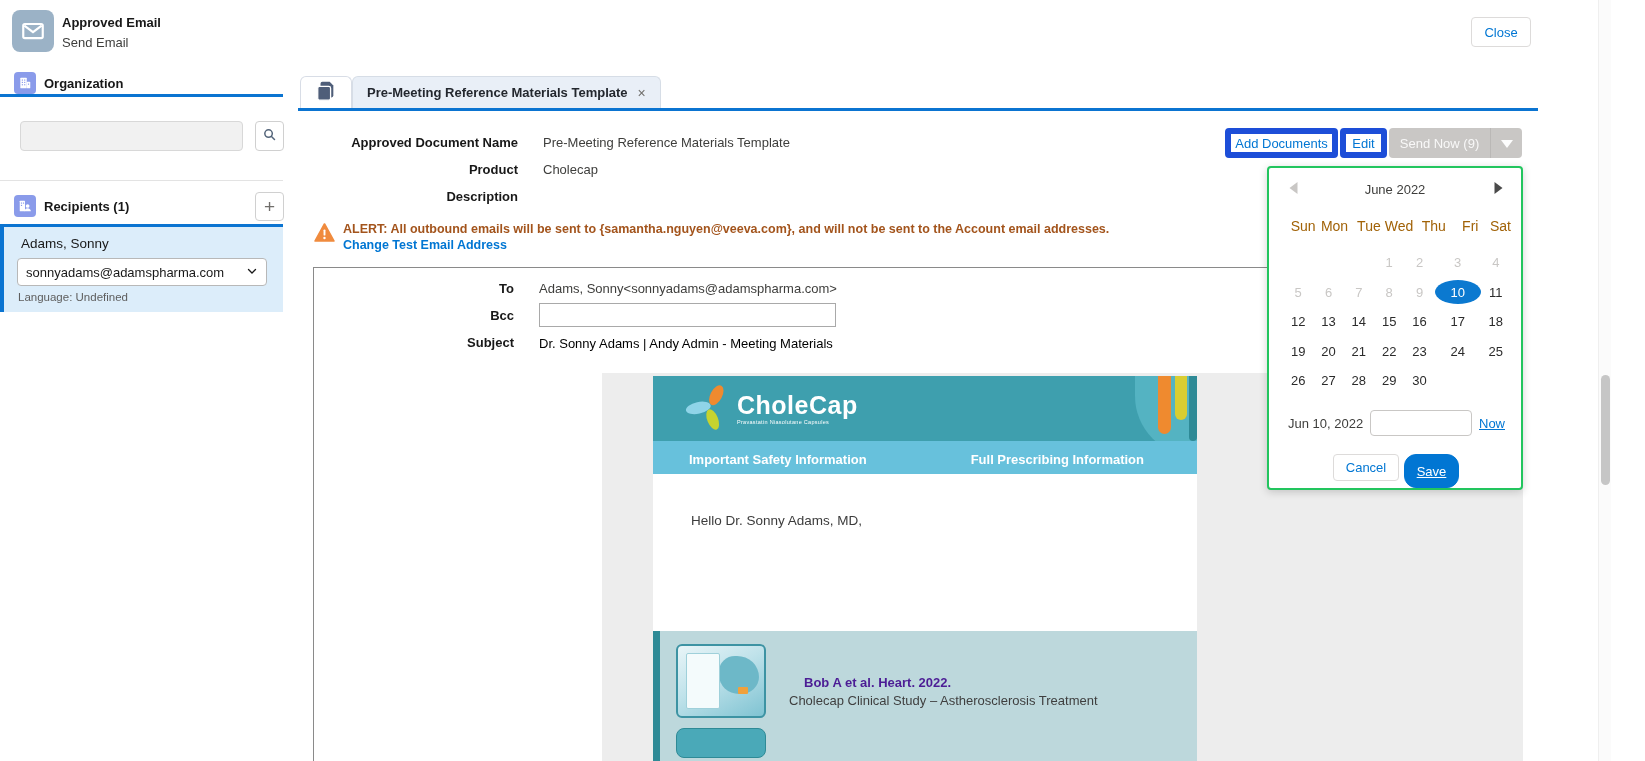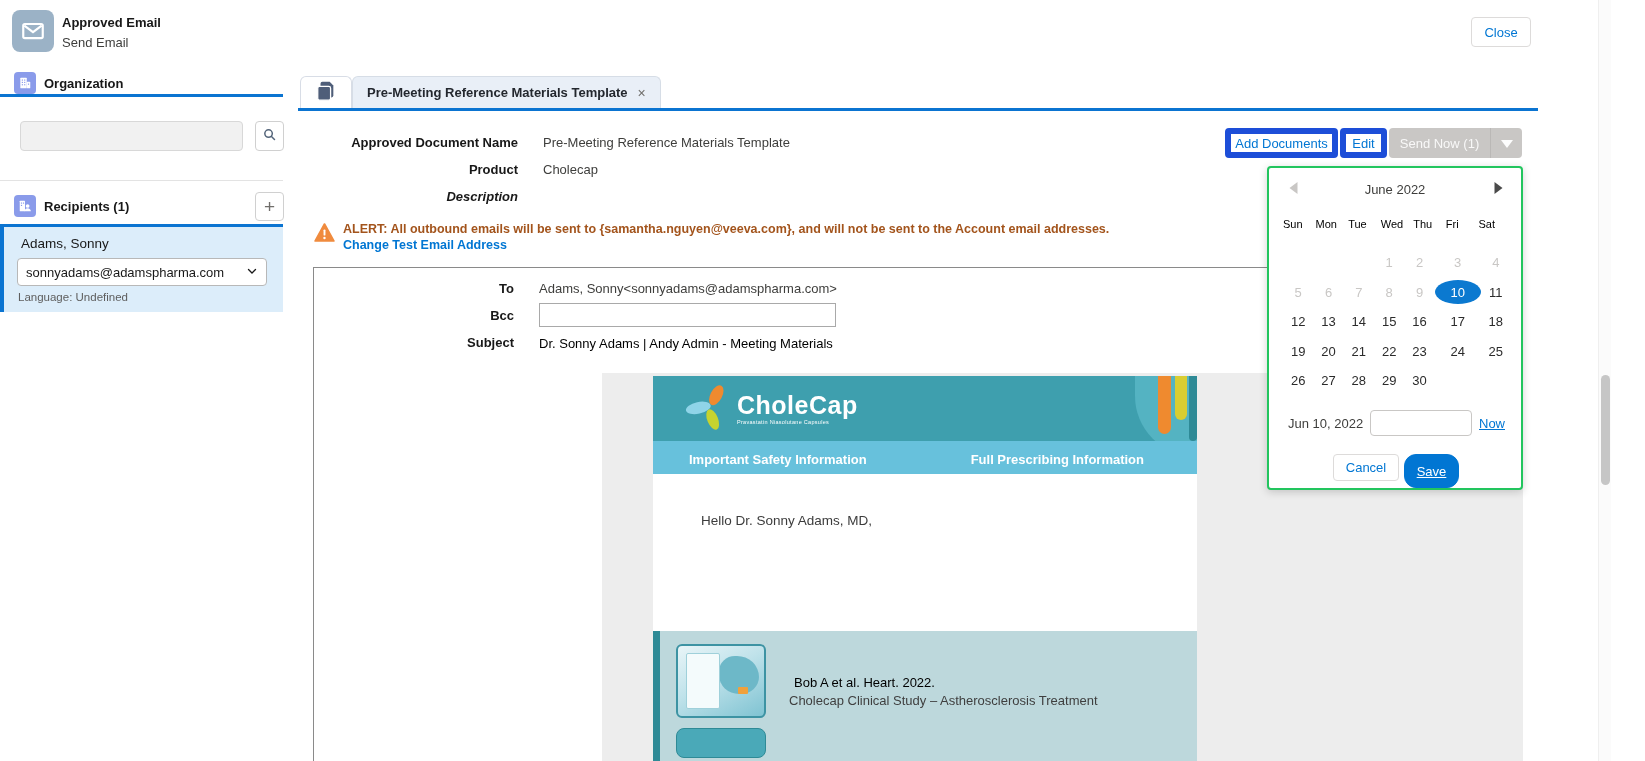--- a/index.html
+++ b/index.html
@@ -64,37 +64,37 @@
   .brand-wrap { position:absolute; left:30px; top:4px; display:flex; align-items:center; }
   .brand-text { color:#fff; font-weight:bold; font-size:25px; letter-spacing:.5px; line-height:1; }
   .brand-tagline { color:#fff; font-size:5.5px; letter-spacing:.3px; margin-top:1px; }
   .banner-arc { position:absolute; right:0; top:-10px; width:62px; height:90px; background:#54b3c2; border-radius:0 0 0 60px; }
   .stripe { position:absolute; top:0; border-radius:0 0 7px 7px; }
   .stripe-o { right:26px; width:13px; height:58px; background:#ef8a2f; }
   .stripe-y { right:10px; width:12px; height:44px; background:#d9cd31; }
   .stripe-g { right:0; width:8px; height:65px; background:#2e8a96; }
   .isi-bar { height:33px; background:#67c1dc; display:flex; align-items:center; justify-content:space-between; padding:4px 53px 0 36px; }
   .isi-bar span { color:#fff; font-weight:bold; font-size:13px; }
-  .email-body { height:157px; padding:39px 38px 0 48px; color:#3c3c3c; font-size:13.5px; }
+  .email-body { height:157px; padding:39px 38px 0 38px; color:#3c3c3c; font-size:13.5px; }
   .email-body .para { margin-top:21px; line-height:1.3; }
   .citation { position:relative; height:250px; background:#bdd8dc; border-left:7px solid #2e8a96; }
   .thumb { position:absolute; left:16px; top:13px; width:90px; height:74px; border:2px solid #3d93a3; border-radius:6px; background:linear-gradient(150deg,#e9f5f8 0%,#bfe2ea 45%,#7fc3d2 100%); overflow:hidden; }
   .thumb-page { position:absolute; left:8px; top:7px; width:34px; height:56px; background:#f4fbfc; border:1px solid #9fd0da; border-radius:2px; }
   .thumb-map { position:absolute; right:5px; top:10px; width:40px; height:38px; background:#6db8c8; border-radius:40% 55% 45% 50%; }
   .thumb-flag { position:absolute; right:16px; bottom:22px; width:10px; height:7px; background:#f0a13c; border-radius:1px; }
-  .cite-title { position:absolute; left:134px; top:44px; font-weight:normal; color:#000000; }
+  .cite-title { position:absolute; left:144px; top:44px; font-weight:bold; color:#4c1d95; }
   .cite-sub { position:absolute; left:129px; top:62px; color:#3f3f3f; }
   .cite-btn { position:absolute; left:16px; top:97px; width:90px; height:30px; background:#4aa9b8; border:1px solid #2e8a96; border-radius:8px; }
   
   .datepicker { position:absolute; left:1267px; top:166px; width:256px; height:324px; background:#fff; border:2px solid #22c55e; border-radius:4px; box-shadow:0 2px 8px rgba(0,0,0,.18); z-index:10; }
   .dp-prev { position:absolute; left:20px; top:14px; cursor:pointer; }
   .dp-next { position:absolute; right:18px; top:14px; cursor:pointer; }
   .dp-month { position:absolute; left:0; top:14px; width:100%; text-align:center; color:#3e3e3c; }
   .dp-heads { position:absolute; left:14px; top:50px; width:228px; display:grid; grid-template-columns:repeat(7,1fr); }
-  .cal-head { text-align:left; color:#000000; font-size:11px; }
+  .cal-head { text-align:right; color:#a16207; font-size:14px; }
   .dp-grid { position:absolute; left:14px; top:80px; width:228px; display:grid; grid-template-columns:repeat(7,1fr); grid-auto-rows:29.5px; }
   .cal-cell { display:flex; align-items:center; justify-content:center; color:#2b2b2b; font-size:13px; cursor:pointer; }
   .cal-cell.disabled { color:#c9c7c5; }
   .cal-cell.selected span { display:flex; align-items:center; justify-content:center; width:46px; height:24px; border-radius:50%; background:#0b79d0; color:#fff; }
   .dp-date-label { position:absolute; left:19px; top:248px; color:#3e3e3c; }
   .dp-time-input { position:absolute; left:101px; top:242px; width:102px; height:26px; border:1px solid #c9c7c5; border-radius:4px; padding:0 6px; font-family:inherit; font-size:13px; }
   .dp-now { position:absolute; left:210px; top:248px; color:#0176d3; cursor:pointer;text-decoration:underline; }
   .dp-cancel { position:absolute; left:64px; top:286px; width:66px; height:27px; background:#fff; border:1px solid #dddbda; border-radius:4px; color:#0176d3; font-size:13px; font-family:inherit; cursor:pointer; }
   .dp-save { position:absolute; left:135px; top:286px; width:55px; height:34px; background:#0176d3; border:1px solid #0176d3; border-radius:12px; color:#fff; font-size:13px; font-family:inherit; cursor:pointer;text-decoration:underline; }
   
@@ -179,28 +179,28 @@
   <div class="tab-underline"></div>
 
   <div class="field-row" style="top:135px;">
     <div class="field-label">Approved Document Name</div>
     <div class="field-value">Pre-Meeting Reference Materials Template</div>
   </div>
   <div class="field-row" style="top:162px;">
     <div class="field-label">Product</div>
     <div class="field-value">Cholecap</div>
   </div>
-  <div class="field-row" style="top:189px;font-style:italic;">
+  <div class="field-row" style="top:189px;">
     <div class="field-label">Description</div>
     <div class="field-value"></div>
   </div>
 
   <button class="act-btn btn-adddocs">Add Documents</button>
   <button class="act-btn btn-edit">Edit</button>
-  <button class="btn-send">Send Now (1)</button>
+  <button class="btn-send">Send Now (9)</button>
   <button class="btn-send-arrow">
     <span><svg width="12" height="8" viewBox="0 0 12 8">
           <path d="M0 0h12L6 8z" fill="#fdfdfd"></path>
         </svg></span>
   </button>
 
   <div class="alert-icon">
     <svg width="21" height="19" viewBox="0 0 24 22">
         <path d="M12 1.2 L22.8 20.8 H1.2 Z" fill="#f08b3e" stroke="#f08b3e" stroke-width="2" stroke-linejoin="round"></path>
         <rect x="10.9" y="7.5" width="2.2" height="7" rx="1" fill="#fff"></rect>

